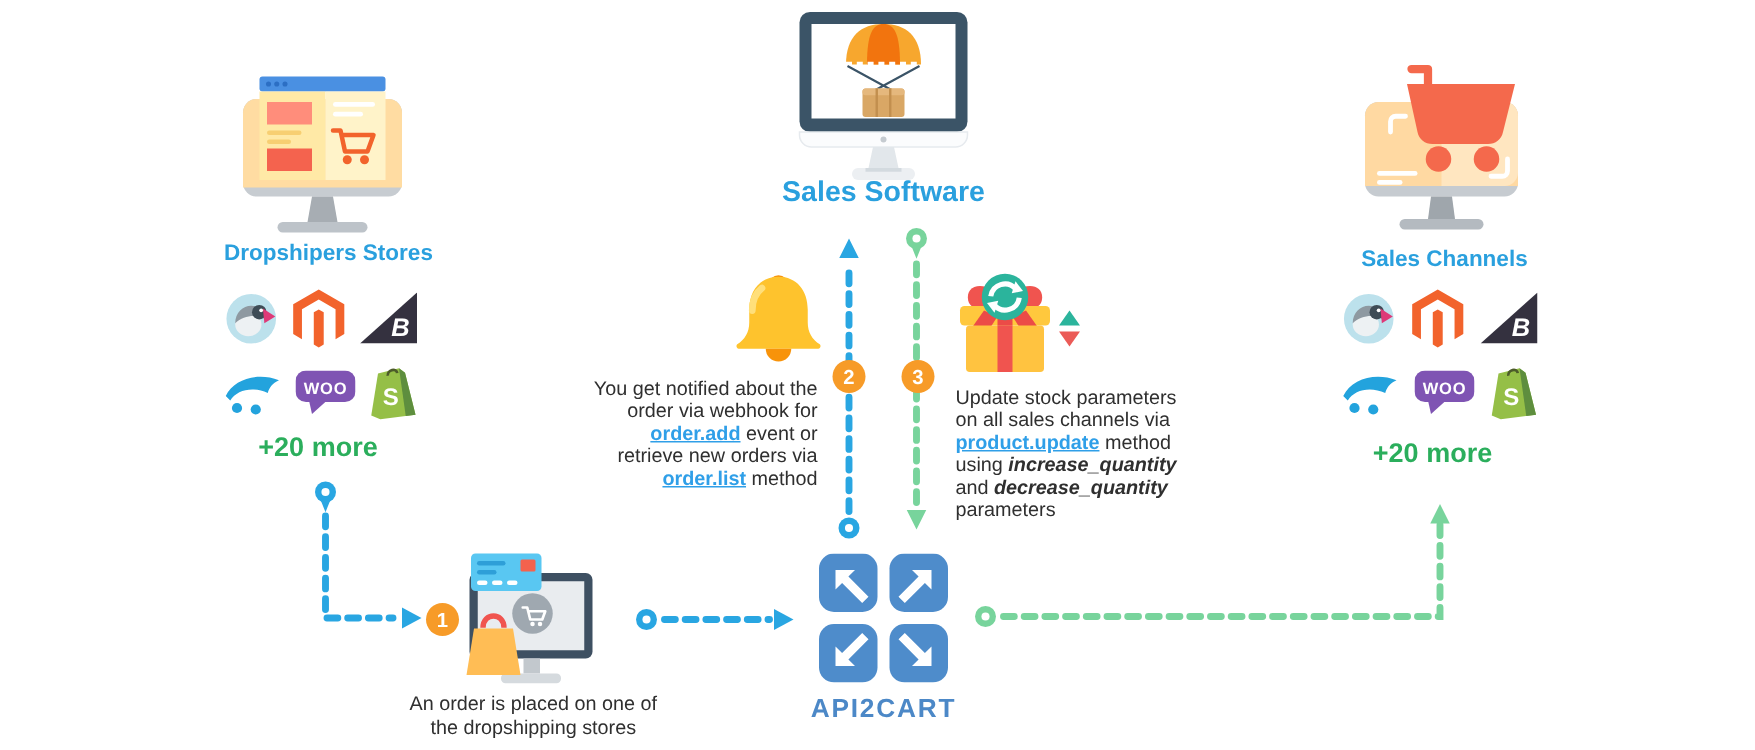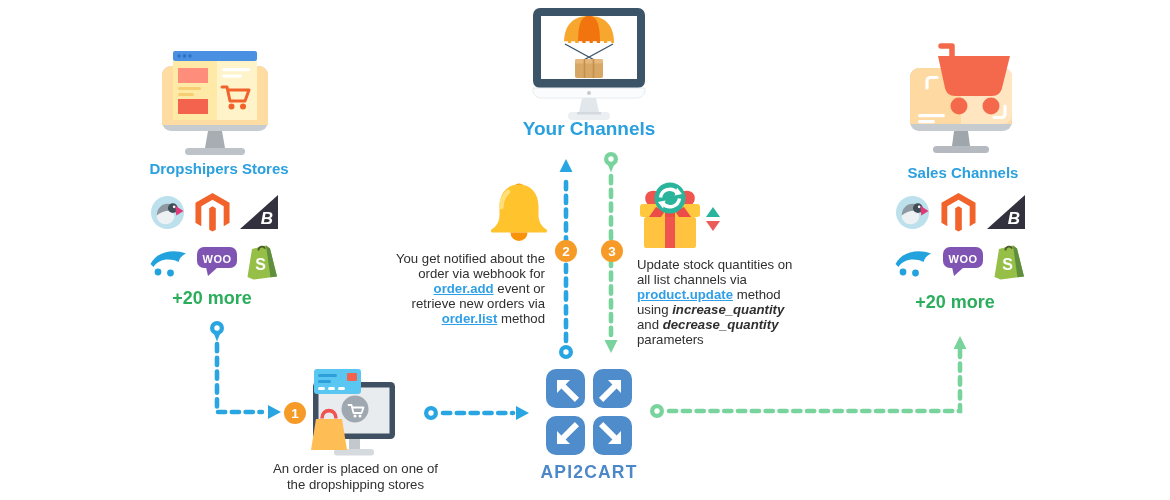--- a/index.html
+++ b/index.html
@@ -165,21 +165,21 @@
       <rect x="44" y="52" width="28" height="19" rx="2" fill="#D9A765"></rect>
       <rect x="44" y="52" width="28" height="4.5" rx="2" fill="#E5B87D"></rect>
       <path d="M53.5,52 V71 M62.5,52 V71" stroke="#C28F4E" stroke-width="1.6"></path>
     </g>
     <path d="M2,81 H114 V83 C114,87.4 110.4,91 106,91 H10 C5.6,91 2,87.4 2,83 Z" fill="#FBFCFD" stroke="#E6EAEE" stroke-width="1"></path>
     <circle cx="58" cy="86" r="2" fill="#C5CBD0"></circle>
     <polygon points="51,91 65,91 68,105 48,105" fill="#E2E7EB"></polygon>
     <rect x="37" y="105" width="42" height="8" rx="4" fill="#ECEFF2"></rect>
     <rect x="46" y="105" width="24" height="2.5" fill="#D3DADF"></rect>
   </svg>
-  <div class="blue-title" style="left:489px;top:118px;width:200px;font-size:19px">Your Channels</div>
+  <div class="blue-title" style="left:489px;top:118px;width:200px;font-size:19px">Sales Software</div>
 
   <svg class="fig" style="left:487px;top:181px" width="64" height="64" viewBox="0 0 64 64">
     <circle cx="32" cy="9" r="6.5" fill="#F8930A"></circle>
     <path d="M32,3.5 C20,3.5 12.5,12.5 12.5,25.5 L12.5,34 C12.5,40.5 9.5,45.5 4.5,48.5
              C3.5,49.2 4,51.5 5.5,51.5 H58.5 C60,51.5 60.5,49.2 59.5,48.5
              C54.5,45.5 51.5,40.5 51.5,34 L51.5,25.5 C51.5,12.5 44,3.5 32,3.5 Z" fill="#FEC32D"></path>
     <path d="M21,11 C16.5,14.5 14.5,20 14.5,26" stroke="#FFDF7A" stroke-width="4.5" stroke-linecap="round" fill="none"></path>
     <path d="M23.5,51.5 A8.5,8.5 0 0 0 40.5,51.5 Z" fill="#F8930A"></path>
   </svg>
   <div class="para" style="left:395px;top:251px;width:150px;text-align:right">
@@ -199,21 +199,21 @@
       <circle cx="38" cy="22" r="15.5" fill="#2BB49C"></circle>
       <path d="M28.5,21.5 A9.5,9.5 0 0 1 45,16.5" stroke="#FFF" stroke-width="3.4" fill="none"></path>
       <polygon points="45,11.5 50,18 42.5,19.5" fill="#FFF"></polygon>
       <path d="M47.5,22.5 A9.5,9.5 0 0 1 31,27.5" stroke="#FFF" stroke-width="3.4" fill="none"></path>
       <polygon points="31,32.5 26,26 33.5,24.5" fill="#FFF"></polygon>
     </g>
     <polygon points="74,41 88,41 81,31" fill="#2BB49C"></polygon>
     <polygon points="74,45 88,45 81,55" fill="#EB5B57"></polygon>
   </svg>
   <div class="para" style="left:637px;top:257px;width:160px">
-    <span>Update stock quantities on all list channels via </span><span class="api">product.update</span><span> method using </span><span class="param">increase_quantity</span><span> and </span><span class="param">decrease_quantity</span><span> parameters</span>
+    <span>Update stock parameters on all sales channels via </span><span class="api">product.update</span><span> method using </span><span class="param">increase_quantity</span><span> and </span><span class="param">decrease_quantity</span><span> parameters</span>
   </div>
 
   <svg class="fig" style="left:902px;top:36px" width="118" height="120" viewBox="0 0 118 120">
     <rect x="8" y="32" width="102" height="63" rx="9" fill="#C6CBD0"></rect>
     <rect x="8" y="32" width="102" height="56" rx="9" fill="#FFD9A2"></rect>
     <rect x="8" y="72" width="102" height="16" fill="#FFD9A2"></rect>
     <path d="M59,32 H101 C106,32 110,36 110,41 V79 C110,84 106,88 101,88 H59 Z" fill="#FFE6C0"></path>
     <path d="M25,52 V45 C25,43 26.5,41.5 28.5,41.5 H35" stroke="#FFF" stroke-width="3.2" fill="none" stroke-linecap="round"></path>
     <path d="M103,70 V78 C103,80 101.5,81.5 99.5,81.5 H92" stroke="#FFF" stroke-width="3.2" fill="none" stroke-linecap="round"></path>
     <rect x="16" y="78" width="27" height="3.2" rx="1.6" fill="#FFF"></rect>

